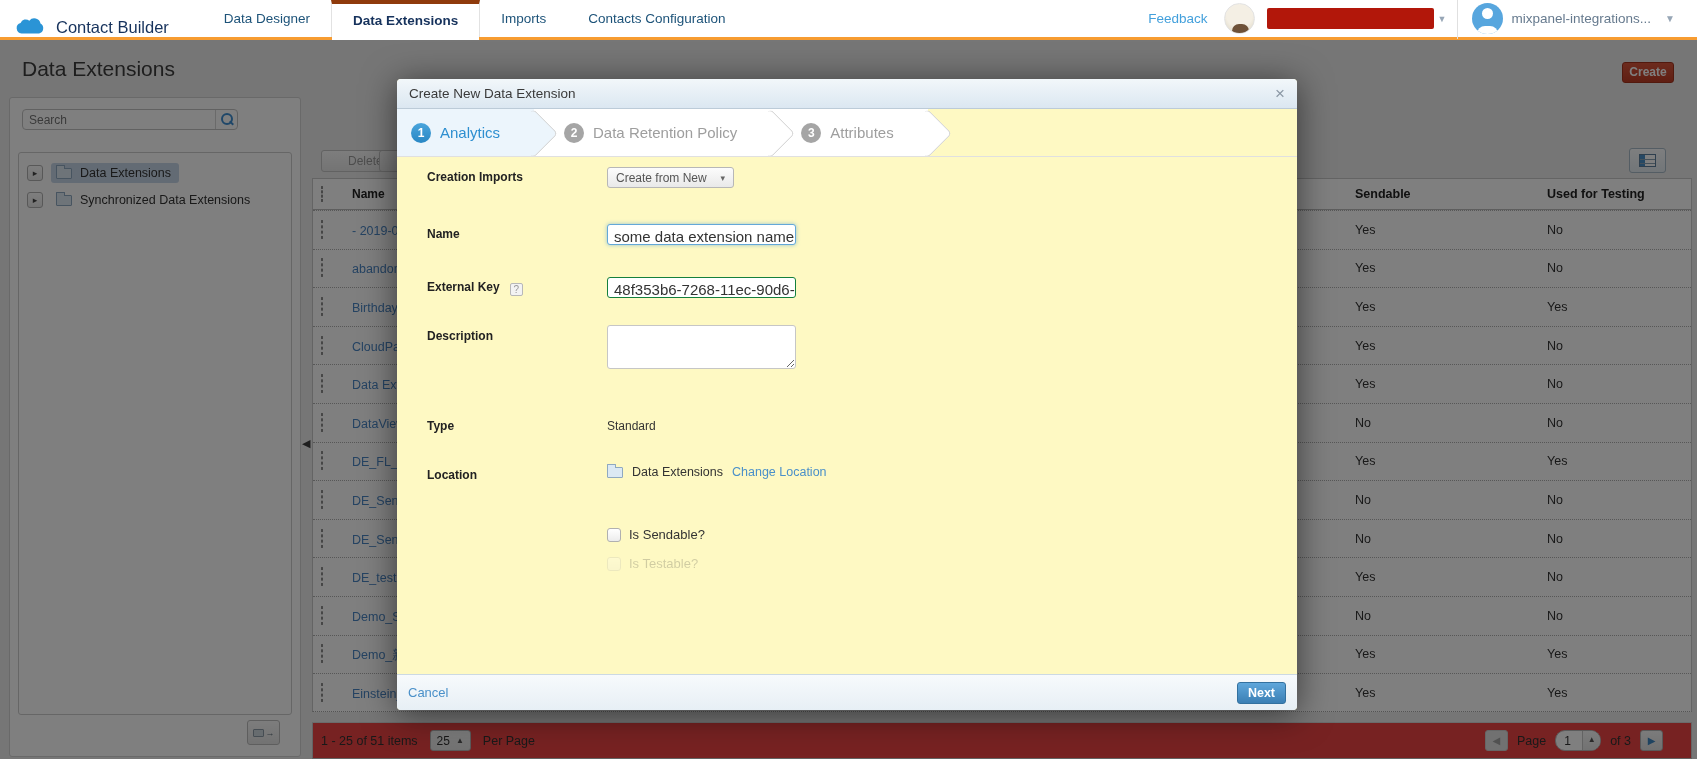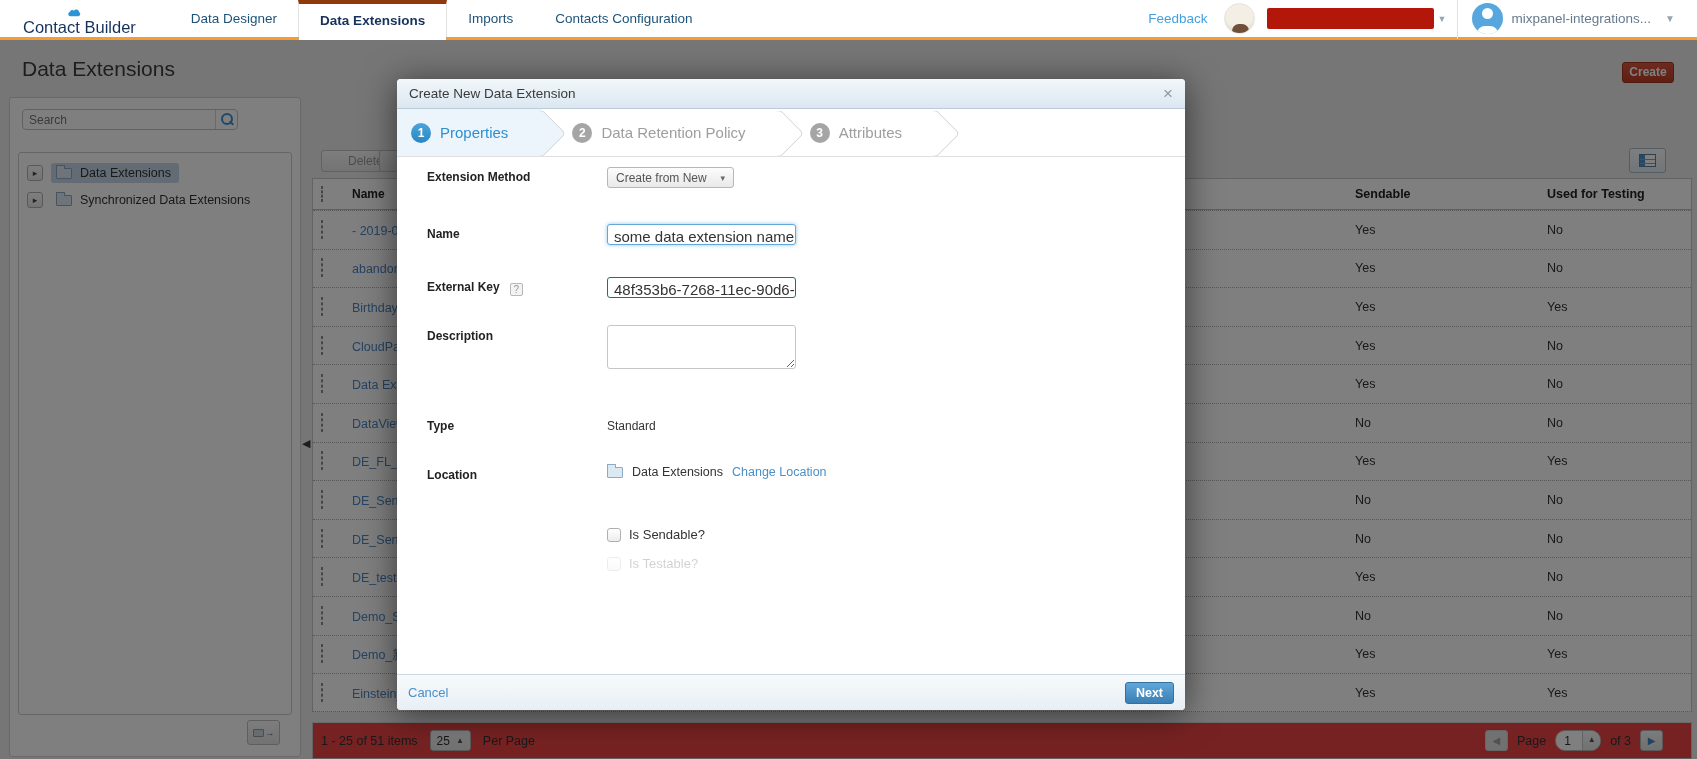--- a/index.html
+++ b/index.html
@@ -2,21 +2,21 @@
 <html><head>
 <meta charset="utf-8">
 <style>
   * { margin:0; padding:0; box-sizing:border-box; }
   html,body { width:1697px; height:759px; overflow:hidden; }
   body { font-family:"Liberation Sans", sans-serif; background:#ececec; position:relative; color:#333; }
 
   
   .topnav { position:absolute; top:0; left:0; right:0; height:40px; background:#fff;
             border-bottom:3px solid #f79c31; display:flex; align-items:stretch; z-index:70; }
-  .brand { display:flex; align-items:center; padding:8px 34px 0 14px;flex-direction:column; }
+  .brand { display:flex; align-items:flex-end; padding:8px 34px 0 14px; }
   .brand-title { font-size:16.5px; color:#16325c; margin-left:9px; }
   .nav-items { display:flex; align-items:stretch; }
   .nav-item { display:flex; align-items:center; padding:0 21px; font-size:13.5px; color:#1d5379; cursor:pointer; }
   .nav-item.active { background:#fff; font-weight:bold; color:#16325c;
                      border-top:4px solid #8f3a0c; border-left:1px solid #e2e2e2; border-right:1px solid #e2e2e2;
                      position:relative; }
   .nav-item.active::after { content:''; position:absolute; left:0; right:0; bottom:-3px; height:3px; background:#fff; }
   .nav-right { margin-left:auto; display:flex; align-items:center; padding-right:12px; }
   .feedback { color:#43a0dc; font-size:13.5px; margin-right:16px; cursor:pointer; }
   .einstein { width:31px; height:31px; border-radius:50%; background:radial-gradient(circle at 50% 35%, #f4efe4 55%, #d8d0bd); position:relative; overflow:hidden; margin-right:12px; border:1px solid #e3e3e3; }
@@ -93,21 +93,21 @@
   .pg-prev { background:#e2e2e2; border:1px solid #cccccc; color:#a3a3a3; }
   .pg-next { background:linear-gradient(#f7f7f7,#e2e2e2); border:1px solid #b5b5b5; color:#3e86c0; }
   .page-input-wrap { display:flex; align-items:center; height:21px; border:1px solid #b7b7b7; border-radius:10px; background:#fff; overflow:hidden; }
   .page-input { width:26px; border:none; outline:none; font-size:12px; padding-left:8px; font-family:inherit; color:#333; background:transparent; }
   .page-step { width:18px; height:21px; background:linear-gradient(#fafafa,#e4e4e4); border-left:1px solid #c6c6c6; text-align:center; line-height:20px; cursor:pointer; }
 
   
   .dim { position:absolute; left:0; right:0; top:40px; bottom:0; background:rgba(0,0,0,0.5); z-index:50; }
 
   
-  .modal { position:absolute; left:397px; top:79px; width:788px; height:631px; background:#ffffff; border-radius:4px;
+  .modal { position:absolute; left:397px; top:79px; width:900px; height:631px; background:#fef9c3; border-radius:4px;
            box-shadow:0 4px 34px rgba(0,0,0,0.55); z-index:60; }
   .modal-header { height:30px; background:linear-gradient(#f2f7fa,#dbe7f1); border-bottom:1px solid #bccbd8;
                   border-radius:4px 4px 0 0; display:flex; align-items:center; padding:0 12px; }
   .modal-title { font-size:13.5px; color:#3a3a3a; }
   .modal-close { margin-left:auto; font-size:17px; color:#8b98a5; cursor:pointer; line-height:1; }
   .steps { height:48px; display:flex; border-bottom:1px solid #e0e0e0; overflow:hidden; }
   .step { position:relative; display:flex; align-items:center; padding:0 34px 0 30px; background:#fff; }
   .step:nth-child(1){ z-index:3; padding-left:14px; }
   .step:nth-child(2){ z-index:2; }
   .step:nth-child(3){ z-index:1; }
@@ -354,37 +354,37 @@
 
 <div class="modal">
   <div class="modal-header">
     <span class="modal-title">Create New Data Extension</span>
     <span class="modal-close">×</span>
   </div>
   <div class="steps">
 
       <div class="step active">
         <span class="step-badge">1</span>
-        <span class="step-label">Properties</span>
+        <span class="step-label">Analytics</span>
       </div>
 
       <div class="step">
         <span class="step-badge">2</span>
         <span class="step-label">Data Retention Policy</span>
       </div>
 
       <div class="step">
         <span class="step-badge">3</span>
         <span class="step-label">Attributes</span>
       </div>
 
   </div>
 
   <div class="modal-body">
-    <div class="f-label" style="top:13px;">Extension Method</div>
+    <div class="f-label" style="top:13px;">Creation Imports</div>
     <div class="f-ctrl" style="top:10px;">
       <div class="select-btn">
         <span>Create from New</span>
         <span class="sel-caret">▾</span>
       </div>
     </div>
 
     <div class="f-label" style="top:70px;">Name</div>
     <div class="f-ctrl" style="top:67px;">
       <div class="fake-input focused">

